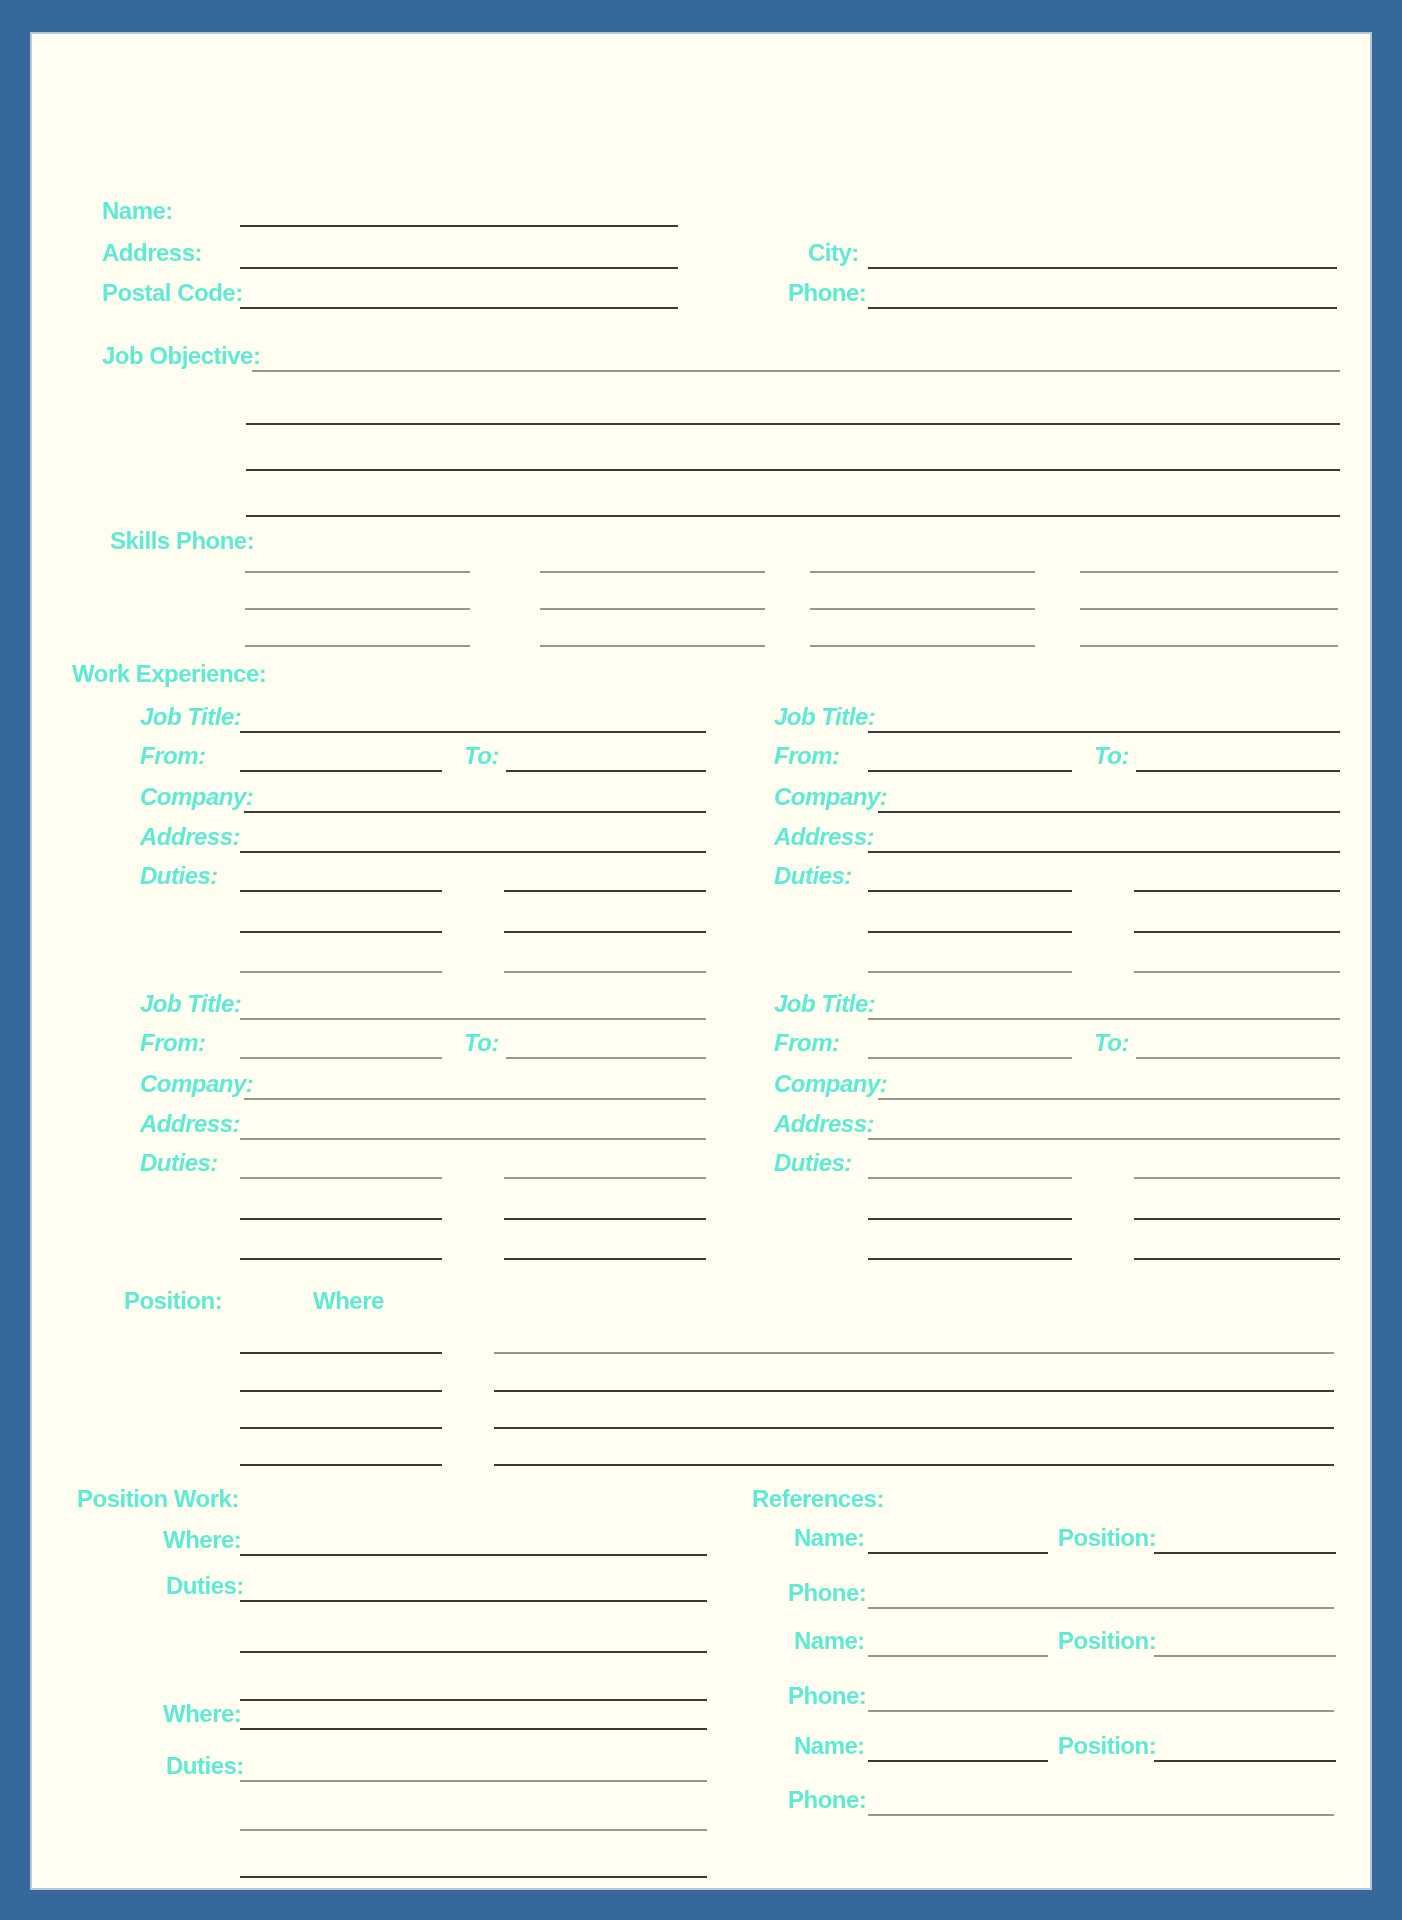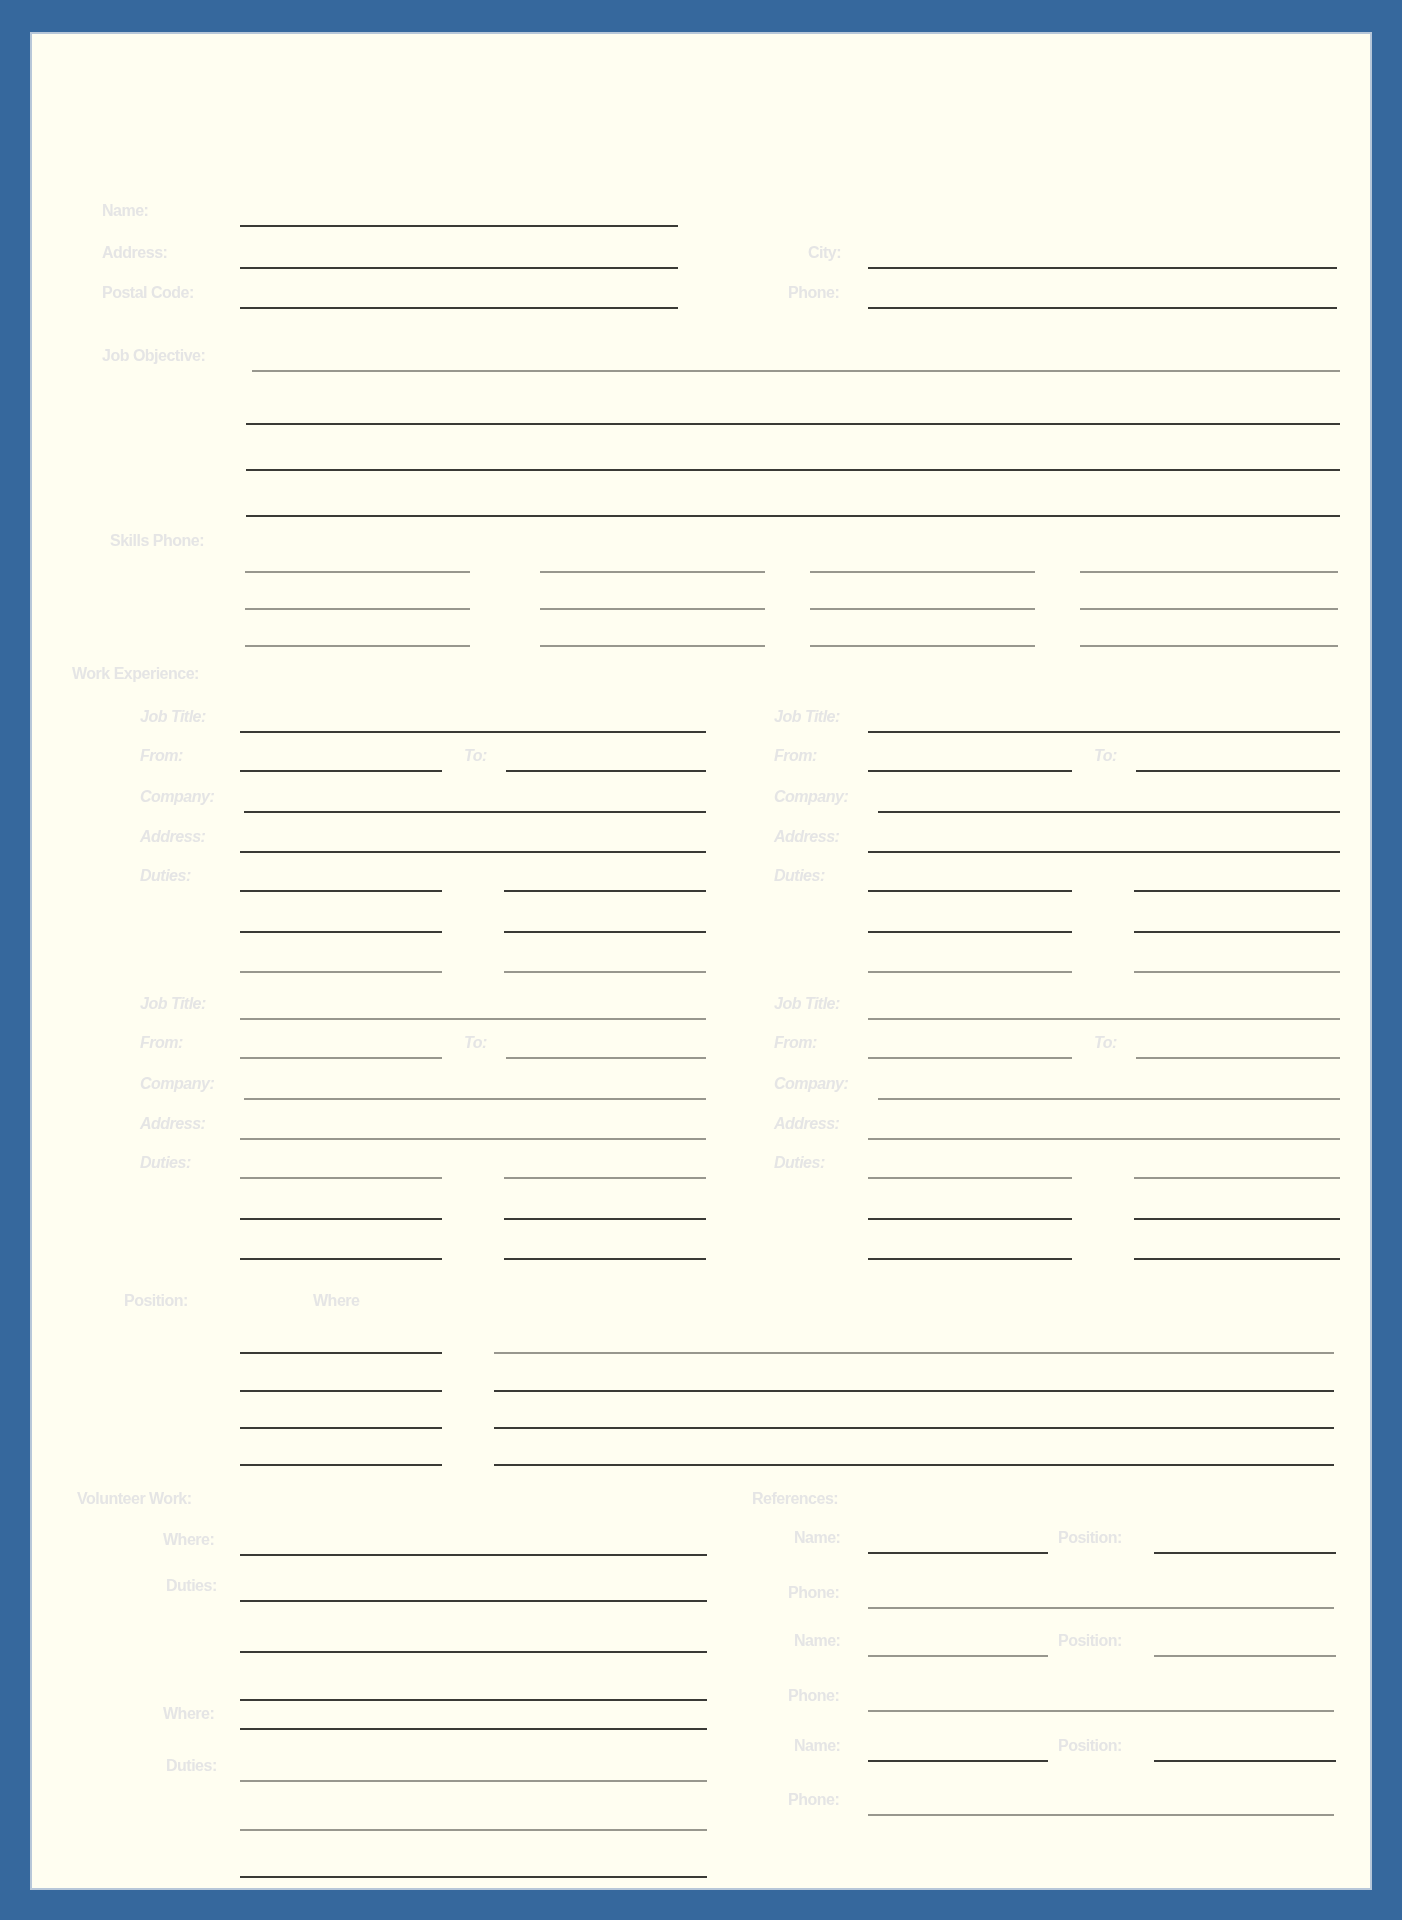--- a/index.html
+++ b/index.html
@@ -18,21 +18,21 @@
   }
   .title{
     position:absolute;left:0;width:1402px;top:48px;
     text-align:center;
     font-size:84px;font-weight:700;color:#2F6AA0;
     letter-spacing:-2px;white-space:nowrap;
   }
   .title .squeeze{display:inline-block;transform:scaleX(0.82);transform-origin:center;}
   .label{
     position:absolute;
-    font-size:16px;font-weight:700;color:#e5e5e5;
+    font-size:24px;font-weight:700;color:#5eead4;
     letter-spacing:-0.5px;white-space:nowrap;line-height:28px;
   }
   .line{position:absolute;height:0;border-top:2px solid #3a3a36;}
   .line.gray{border-top-color:#98978e;}
   .wb{position:absolute;width:610px;height:300px;}
   .wb .label{position:absolute;font-style:italic;}
   .wb .line{position:absolute;}
 </style>
 </head>
 <body>
@@ -163,21 +163,21 @@
 
   <div class="line" style="left:240px;top:1352px;width:202px"></div>
   <div class="line gray" style="left:494px;top:1352px;width:840px"></div>
   <div class="line" style="left:240px;top:1390px;width:202px"></div>
   <div class="line" style="left:494px;top:1390px;width:840px"></div>
   <div class="line" style="left:240px;top:1427px;width:202px"></div>
   <div class="line" style="left:494px;top:1427px;width:840px"></div>
   <div class="line" style="left:240px;top:1464px;width:202px"></div>
   <div class="line" style="left:494px;top:1464px;width:840px"></div>
 
-  <div class="label" style="left:77px;top:1485px">Volunteer Work:</div>
+  <div class="label" style="left:77px;top:1485px">Position Work:</div>
 
   <div class="label" style="left:163px;top:1526px">Where:</div>
   <div class="line" style="left:240px;top:1554px;width:467px"></div>
   <div class="label" style="left:166px;top:1572px">Duties:</div>
   <div class="line" style="left:240px;top:1600px;width:467px"></div>
   <div class="line" style="left:240px;top:1651px;width:467px"></div>
   <div class="line" style="left:240px;top:1699px;width:467px"></div>
 
   <div class="label" style="left:163px;top:1700px">Where:</div>
   <div class="line" style="left:240px;top:1728px;width:467px"></div>

